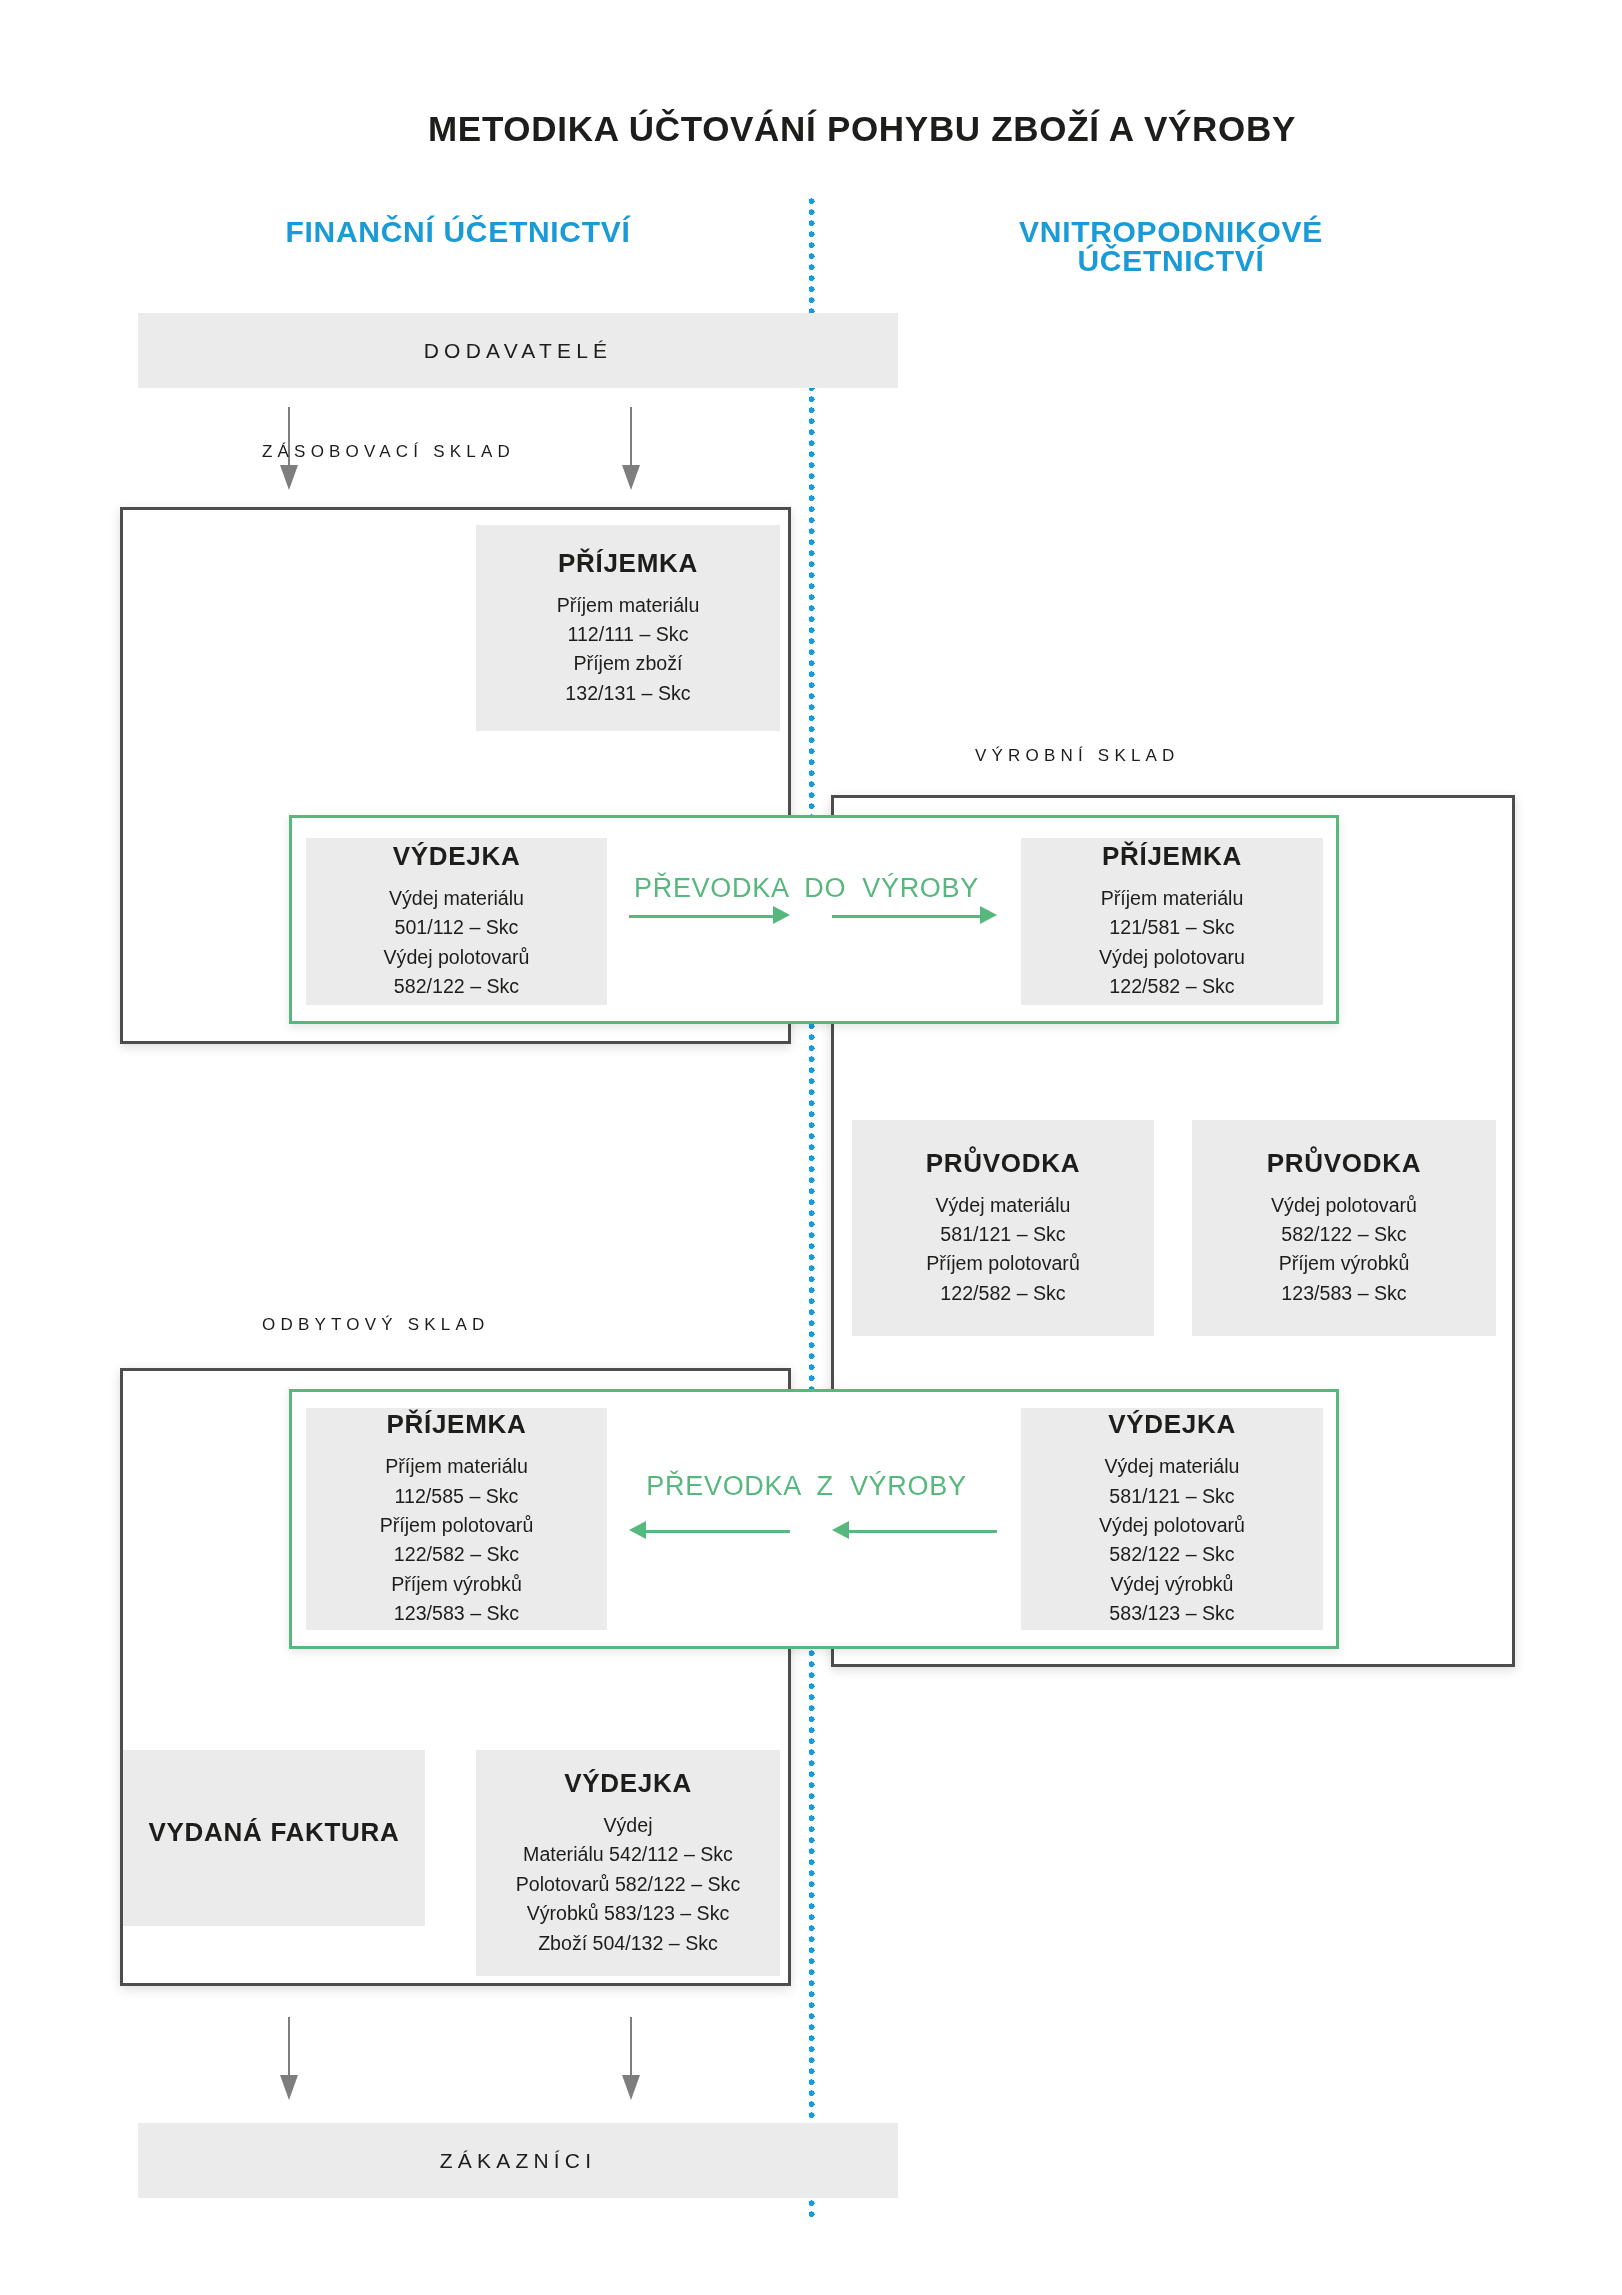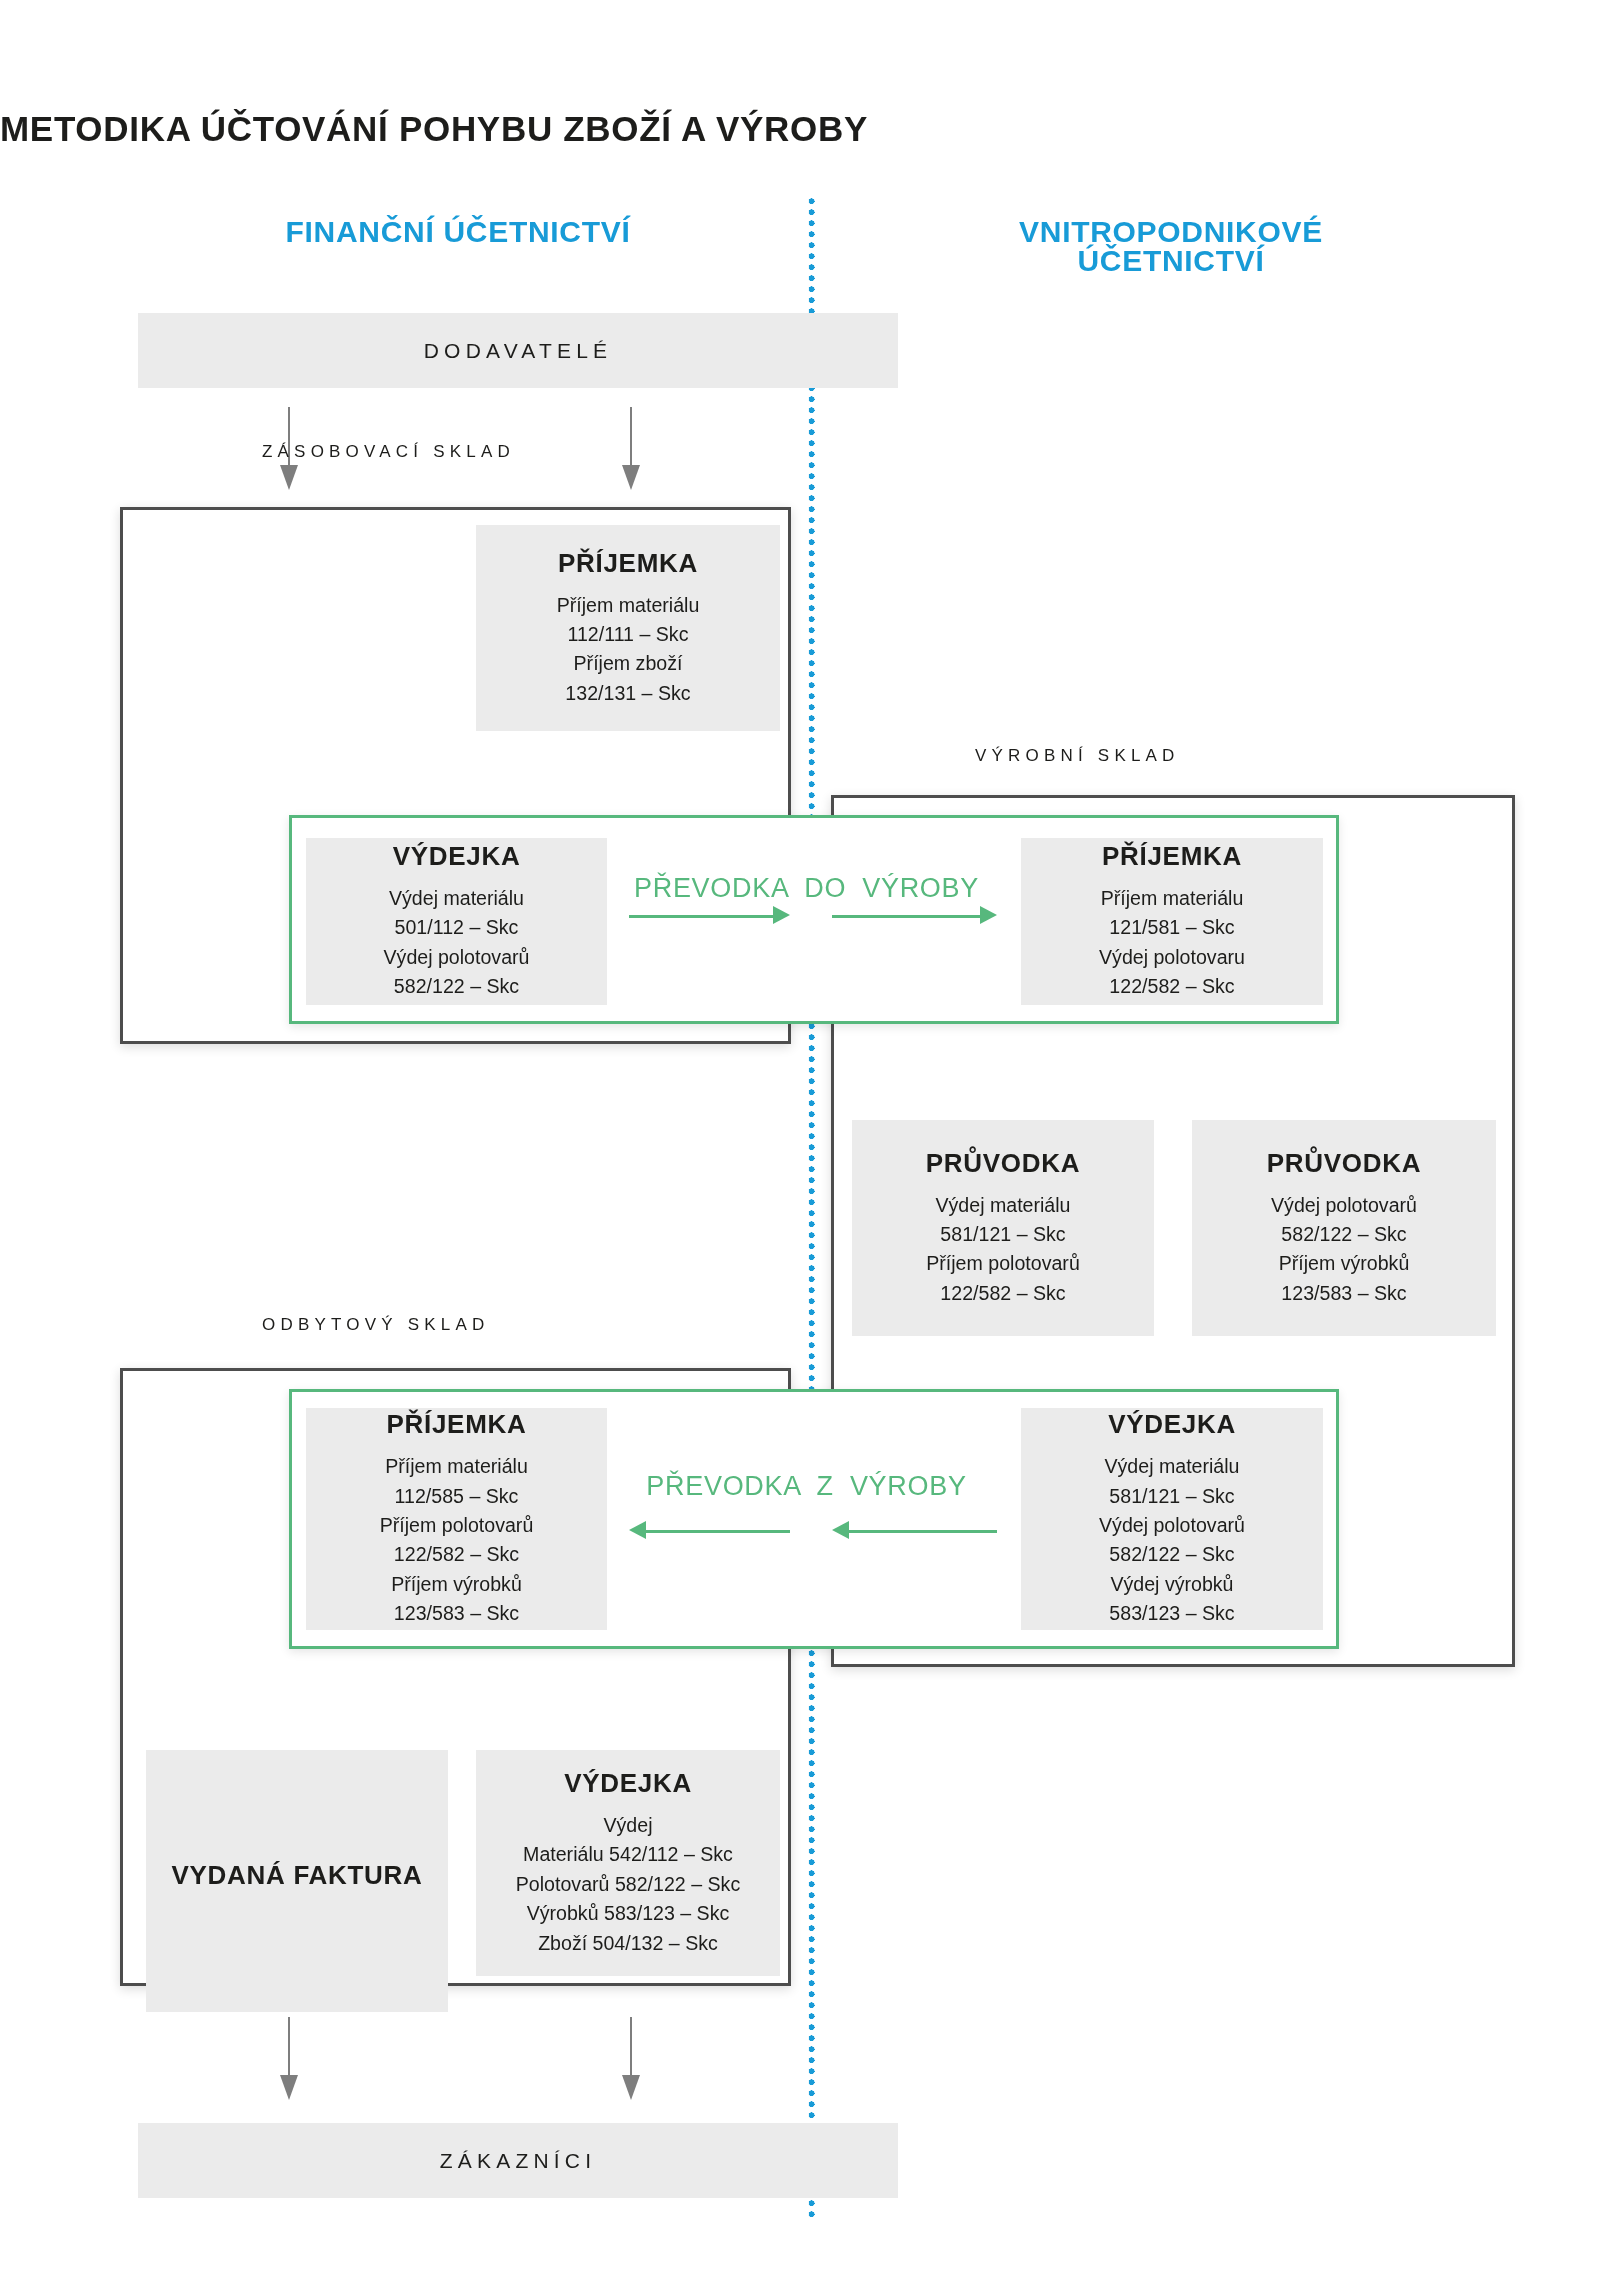--- a/index.html
+++ b/index.html
@@ -3,21 +3,21 @@
 <meta charset="utf-8">
 <style>
   :root{
     --blue:#189bd7; --green:#57b87d; --card:#ebebeb; --frame:#4d4d4d;
     --arrow:#7e7e7e; --ink:#1d1d1b;
   }
   *{margin:0;padding:0;box-sizing:border-box}
   body{background:#fff;font-family:"Liberation Sans",sans-serif;color:var(--ink)}
   .page{position:relative;width:1623px;height:2295px;background:#fff;overflow:hidden}
 
-  .title{position:absolute;left:0;top:108px;width:1296px;text-align:left;
+  .title{position:absolute;left:0;top:108px;width:1296px;text-align:right;
          font-size:35px;line-height:42px;font-weight:700;letter-spacing:0.7px;color:var(--ink)}
 
   .col-header{position:absolute;top:217px;width:458px;text-align:center;
          font-size:30px;line-height:29px;font-weight:700;letter-spacing:0.7px;color:var(--blue)}
   .col-header.left{left:229px}
   .col-header.right{left:942px}
 
   .dotted-divider{position:absolute;left:808px;top:196px;width:6.5px;height:2022px;z-index:1;
          background-image:radial-gradient(circle 2.9px at 3.3px 5.2px,var(--blue) 97%,transparent 100%);
          background-size:6.5px 11px;background-repeat:repeat-y}
@@ -51,21 +51,21 @@
   .card-line{font-size:19.6px;line-height:29.4px;white-space:nowrap}
 
   #card-prijata-faktura{left:139px;top:525px;width:302px;height:206px}
   #card-prijemka-supply{left:476px;top:525px;width:304px;height:206px}
   #card-vydejka-to-prod{left:306px;top:838px;width:301px;height:167px}
   #card-prijemka-prod{left:1021px;top:838px;width:302px;height:167px}
   #card-pruvodka-1{left:852px;top:1120px;width:302px;height:216px}
   #card-pruvodka-2{left:1192px;top:1120px;width:304px;height:216px}
   #card-prijemka-sales{left:306px;top:1408px;width:301px;height:222px}
   #card-vydejka-from-prod{left:1021px;top:1408px;width:302px;height:222px}
-  #card-vydana-faktura{left:146px;top:1750px;width:302px;height:262px}
+  #card-vydana-faktura{left:123px;top:1750px;width:302px;height:176px}
   #card-vydejka-sale{left:476px;top:1750px;width:304px;height:226px}
 
   .transfer-label{position:absolute;left:610px;width:393px;text-align:center;z-index:4;
         font-size:27px;line-height:31px;letter-spacing:0.7px;word-spacing:7.9px;color:var(--green);white-space:nowrap}
   #label-to-production{top:873px}
   #label-from-production{top:1471px}
 
   .arrow-down{position:absolute;width:18.3px;height:82px;z-index:2}
   .arrow-down .shaft{position:absolute;left:7.9px;top:0;width:2.6px;height:60px;background:var(--arrow)}
   .arrow-down .head{position:absolute;left:0;top:58px;width:0;height:0;

